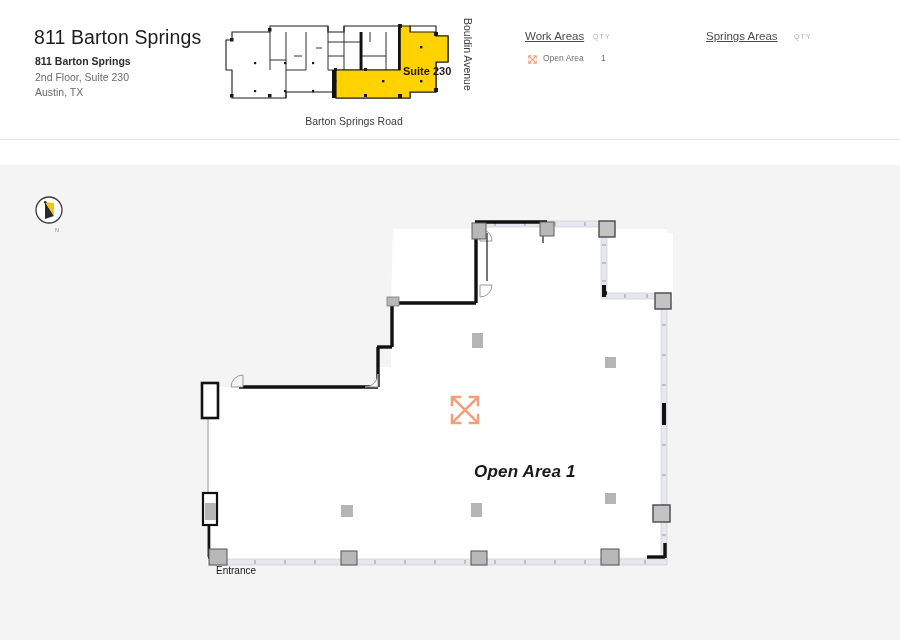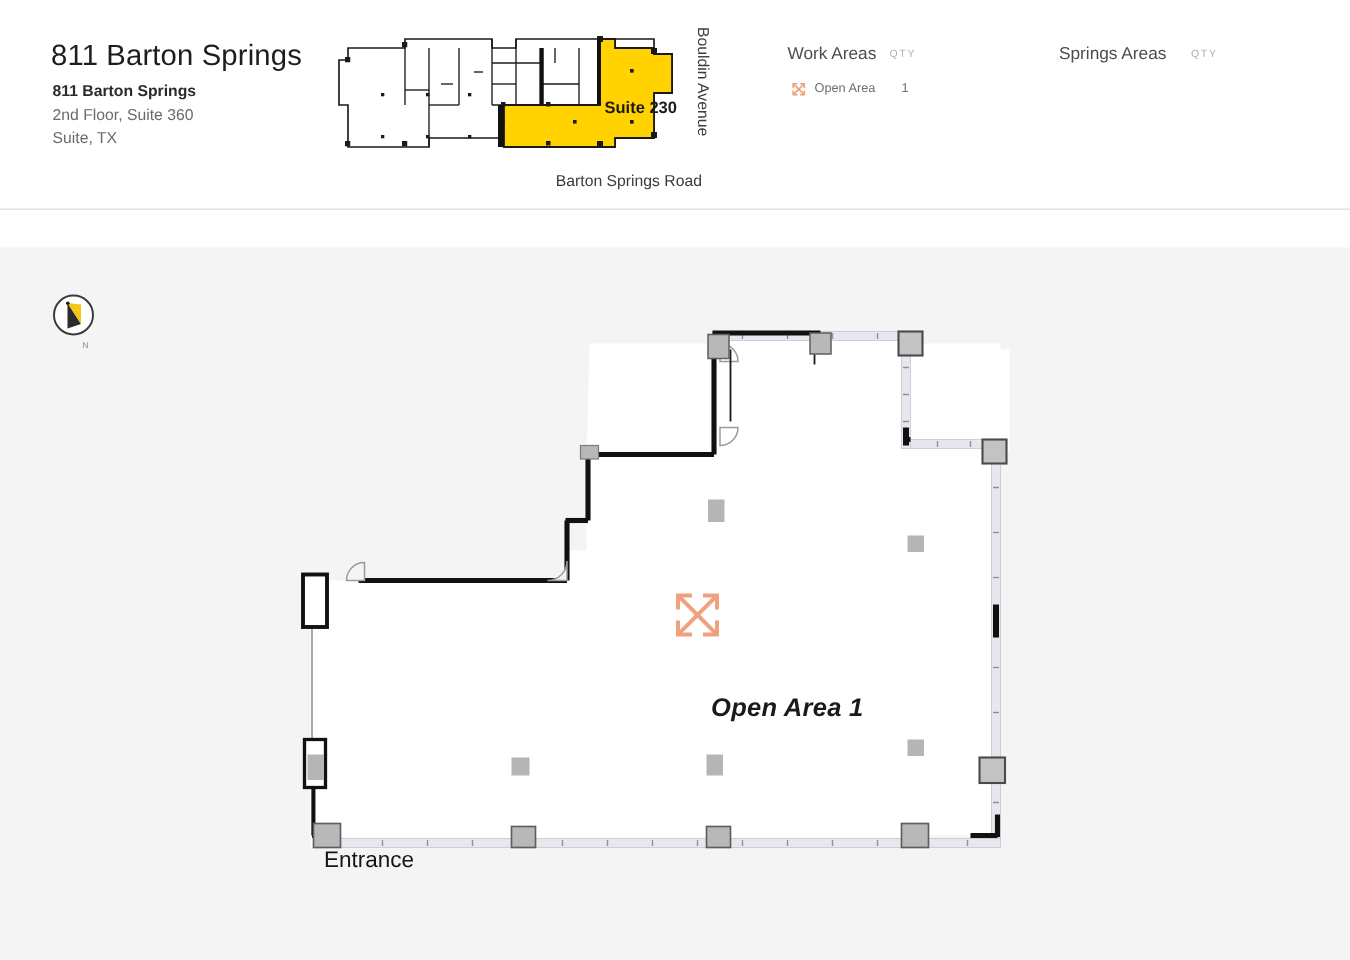--- a/index.html
+++ b/index.html
@@ -52,21 +52,21 @@
   #keyplan {
     position: absolute;
     left: 224px; top: 18px;
     width: 240px; height: 92px;
   }
   #keyplan svg { display: block; }
   #keyplan-street {
     position: absolute;
     left: 240px; top: 115px;
     width: 228px;
-    text-align: right;
+    text-align: center;
     font-size: 10.5px;
     color: #3b3b3b;
   }
   #keyplan-avenue {
     position: absolute;
     left: 462px; top: 18px;
     height: 92px;
     font-size: 10.5px;
     color: #3b3b3b;
     writing-mode: vertical-rl;
@@ -81,20 +81,21 @@
     font-size: 11px;
   }
   #legend-work { left: 525px; }
   #legend-common { left: 706px; }
   .legend-title {
     position: absolute;
     left: 0; top: 0;
     font-size: 11.5px;
     color: #4c4c4c;
     white-space: nowrap;
+    text-decoration: underline;
   }
   .legend-qty-head {
     position: absolute;
     top: 3px;
     font-size: 7px;
     letter-spacing: 1.1px;
     color: #b0b0b0;
   }
   #legend-work .legend-qty-head { left: 68px; }
   #legend-common .legend-qty-head { left: 88px; }
@@ -144,21 +145,21 @@
     position: absolute;
     left: 195px; top: 40px;
     width: 500px; height: 390px;
   }
   #plan svg { display: block; }
 
   
   #entrance-label {
     position: absolute;
     left: 216px; top: 400px;
-    font-size: 15px;
+    font-size: 10px;
     color: #151515;
     white-space: nowrap;
   }
   #area-label {
     position: absolute;
     left: 0; top: 297px;
     width: 900px;
     text-align: center;
     font-size: 17px;
     font-weight: bold;
@@ -171,22 +172,22 @@
 </style>
 </head>
 <body>
 
 <div id="header">
 
   <div id="building-title">811 Barton Springs</div>
 
   <div id="address-block">
     <div id="address-name">811 Barton Springs</div>
-    <div>2nd Floor, Suite 360</div>
-    <div>Suite, TX</div>
+    <div>2nd Floor, Suite 230</div>
+    <div>Austin, TX</div>
   </div>
 
   <div id="keyplan">
     <svg width="240" height="92" viewBox="0 0 240 92">
 
       <g fill="#ffffff" stroke="#1a1a1a" stroke-width="1.1">
         <path d="M8 22 L8 14 L46 14 L46 8 L104 8 L104 14 L120 14 L120 8 L176 8 L176 14 L186 14
                  L186 8 L212 8 L212 18 L224 18 L224 44 L212 44 L212 74 L186 74 L186 80 L112 80
                  L112 74 L62 74 L62 80 L8 80 L8 52 L2 52 L2 22 Z"></path>
       </g>

